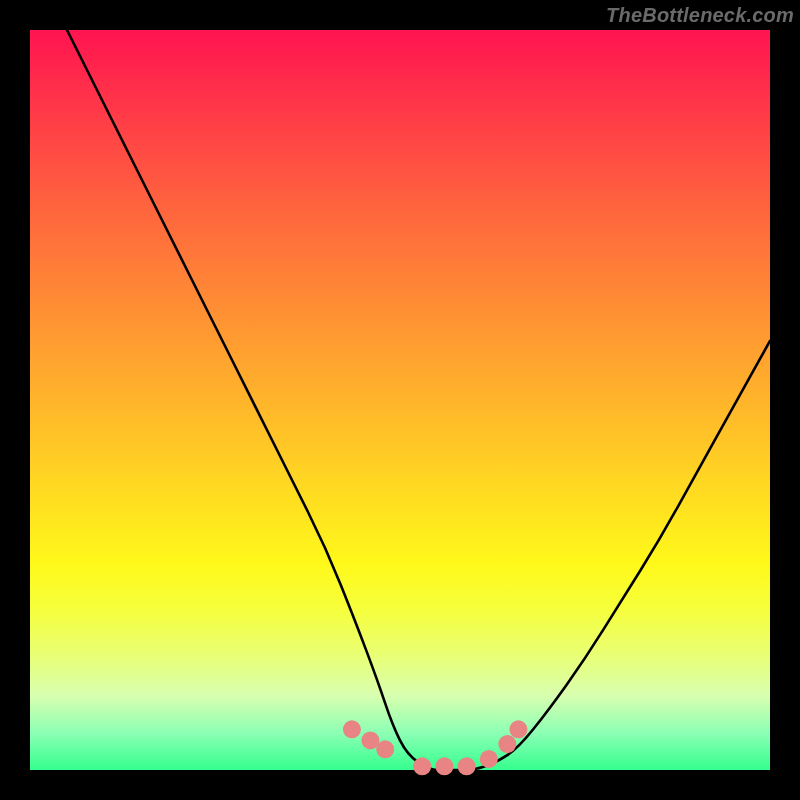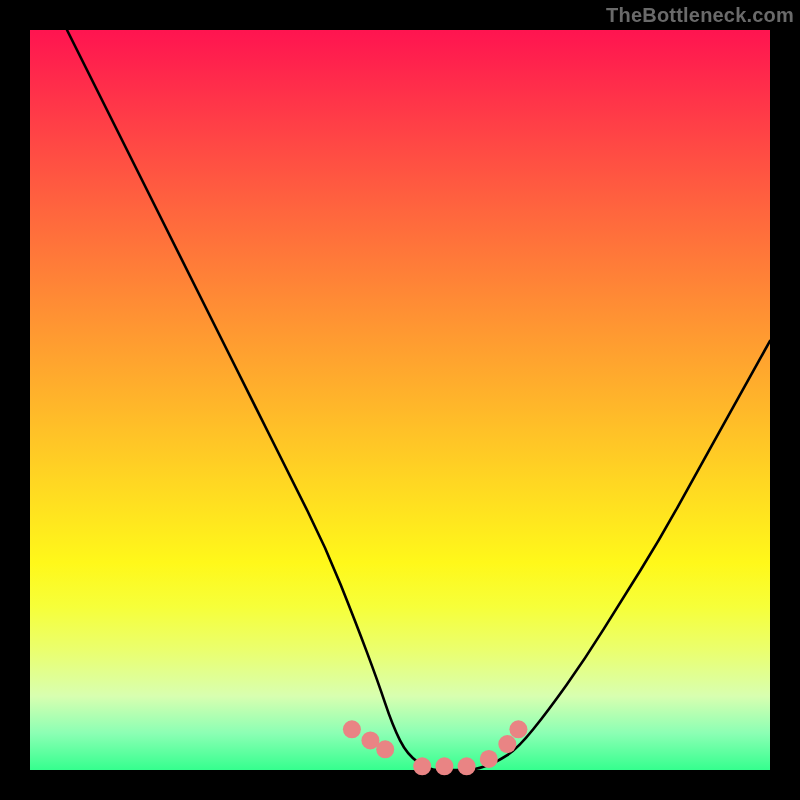--- a/index.html
+++ b/index.html
@@ -9,20 +9,21 @@
     height: 800px;
     overflow: hidden;
     background: #000;
     font-family: Arial, Helvetica, sans-serif;
   }
   .frame {
     position: relative;
     width: 800px;
     height: 800px;
     background: #000;
+    font-style: italic;
   }
   .plot {
     position: absolute;
     left: 30px;
     top: 30px;
     width: 740px;
     height: 740px;
     
     background: linear-gradient(
       to bottom,

